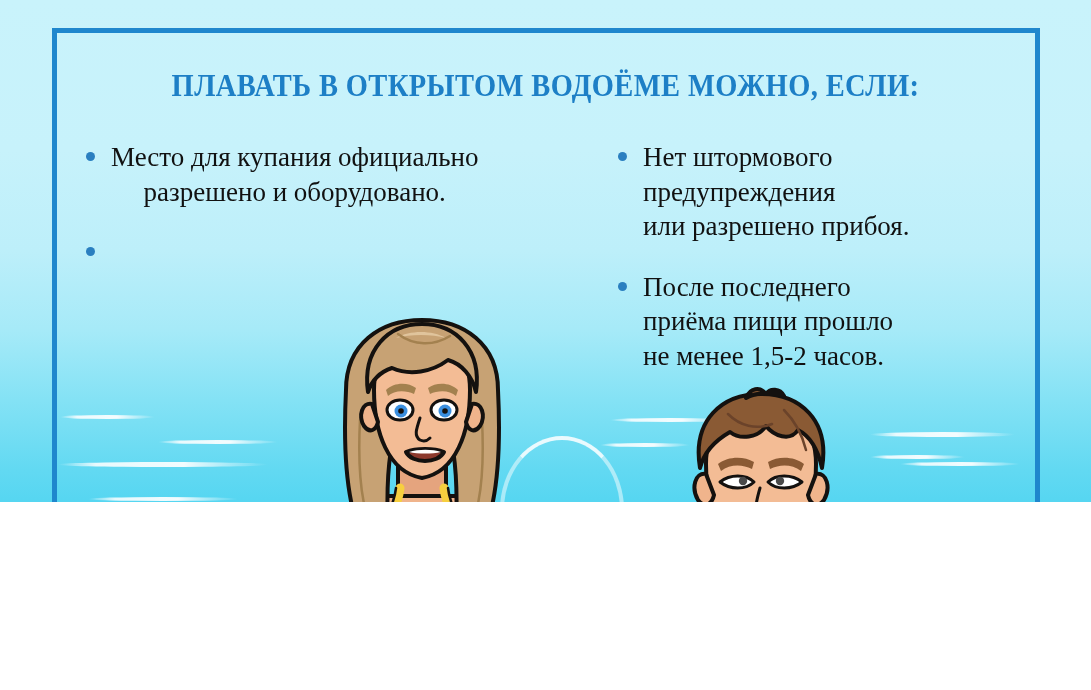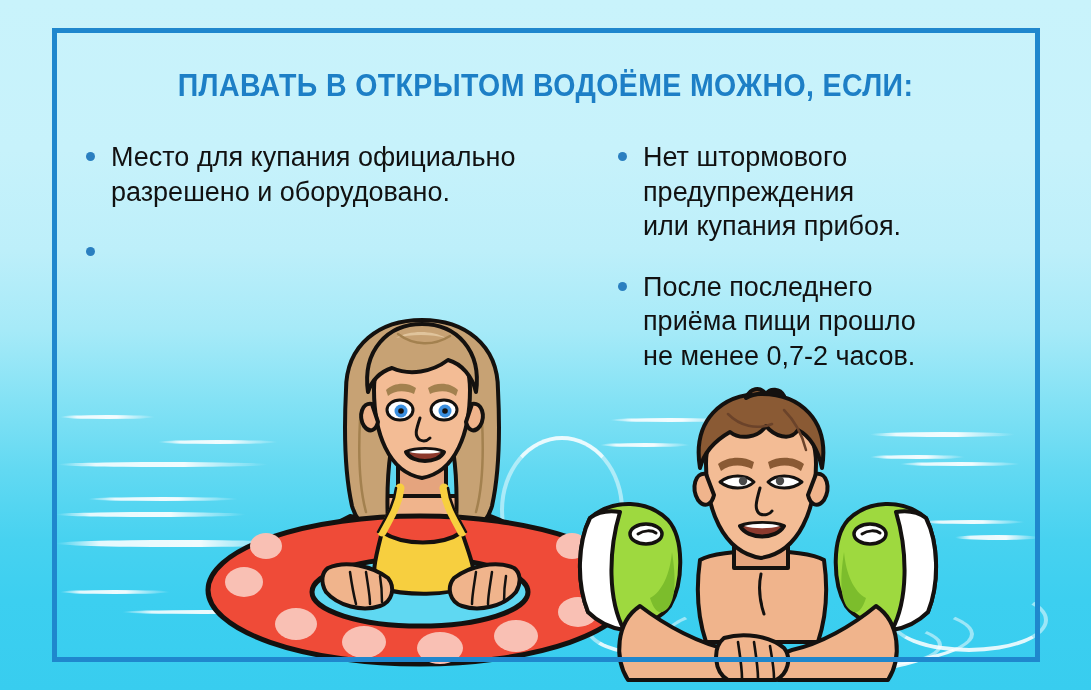--- a/index.html
+++ b/index.html
@@ -3,23 +3,23 @@
 <meta charset="utf-8">
 <style>
   html, body {
     margin: 0;
     padding: 0;
     background: #ffffff;
   }
   #poster {
     position: relative;
     width: 1091px;
-    height: 690px;
+    height: 502px;
     overflow: hidden;
-    font-family: Liberation Sans, sans-serif;
+    font-family: Liberation Serif, serif;
   }
 
   
   .bg-gradient {
     position: absolute;
     inset: 0;
     background: linear-gradient(180deg,
         #c9f3fb 0px,
         #c7f2fb 150px,
         #bdeffa 250px,
@@ -87,21 +87,21 @@
     letter-spacing: .4px;
     transform: scaleX(.92);
     white-space: nowrap;
   }
 
   
   .col {
     position: absolute;
     color: #111111;
   }
-  .col-left  { left: 86px;  top: 140px; width: 520px; }
+  .col-left  { left: 86px;  top: 140px; width: 520px; text-align: center; }
   .col-right { left: 618px; top: 140px; width: 400px; }
 
   .bullet {
     display: flex;
     align-items: flex-start;
     margin-bottom: 26px;
   }
   .dot {
     flex: 0 0 auto;
     width: 9px;
@@ -315,23 +315,23 @@
     <div class="bullet">
       <span class="dot"></span>
     </div>
   </div>
 
   <div class="col col-right">
     <div class="bullet">
       <span class="dot"></span>
       <span class="btxt">Нет штормового
 предупреждения
-или купания прибоя.</span>
+или разрешено прибоя.</span>
     </div>
     <div class="bullet">
       <span class="dot"></span>
       <span class="btxt">После последнего
 приёма пищи прошло
-не менее 0,7-2 часов.</span>
+не менее 1,5-2 часов.</span>
     </div>
   </div>
 
 </div>
 
 </body></html>

